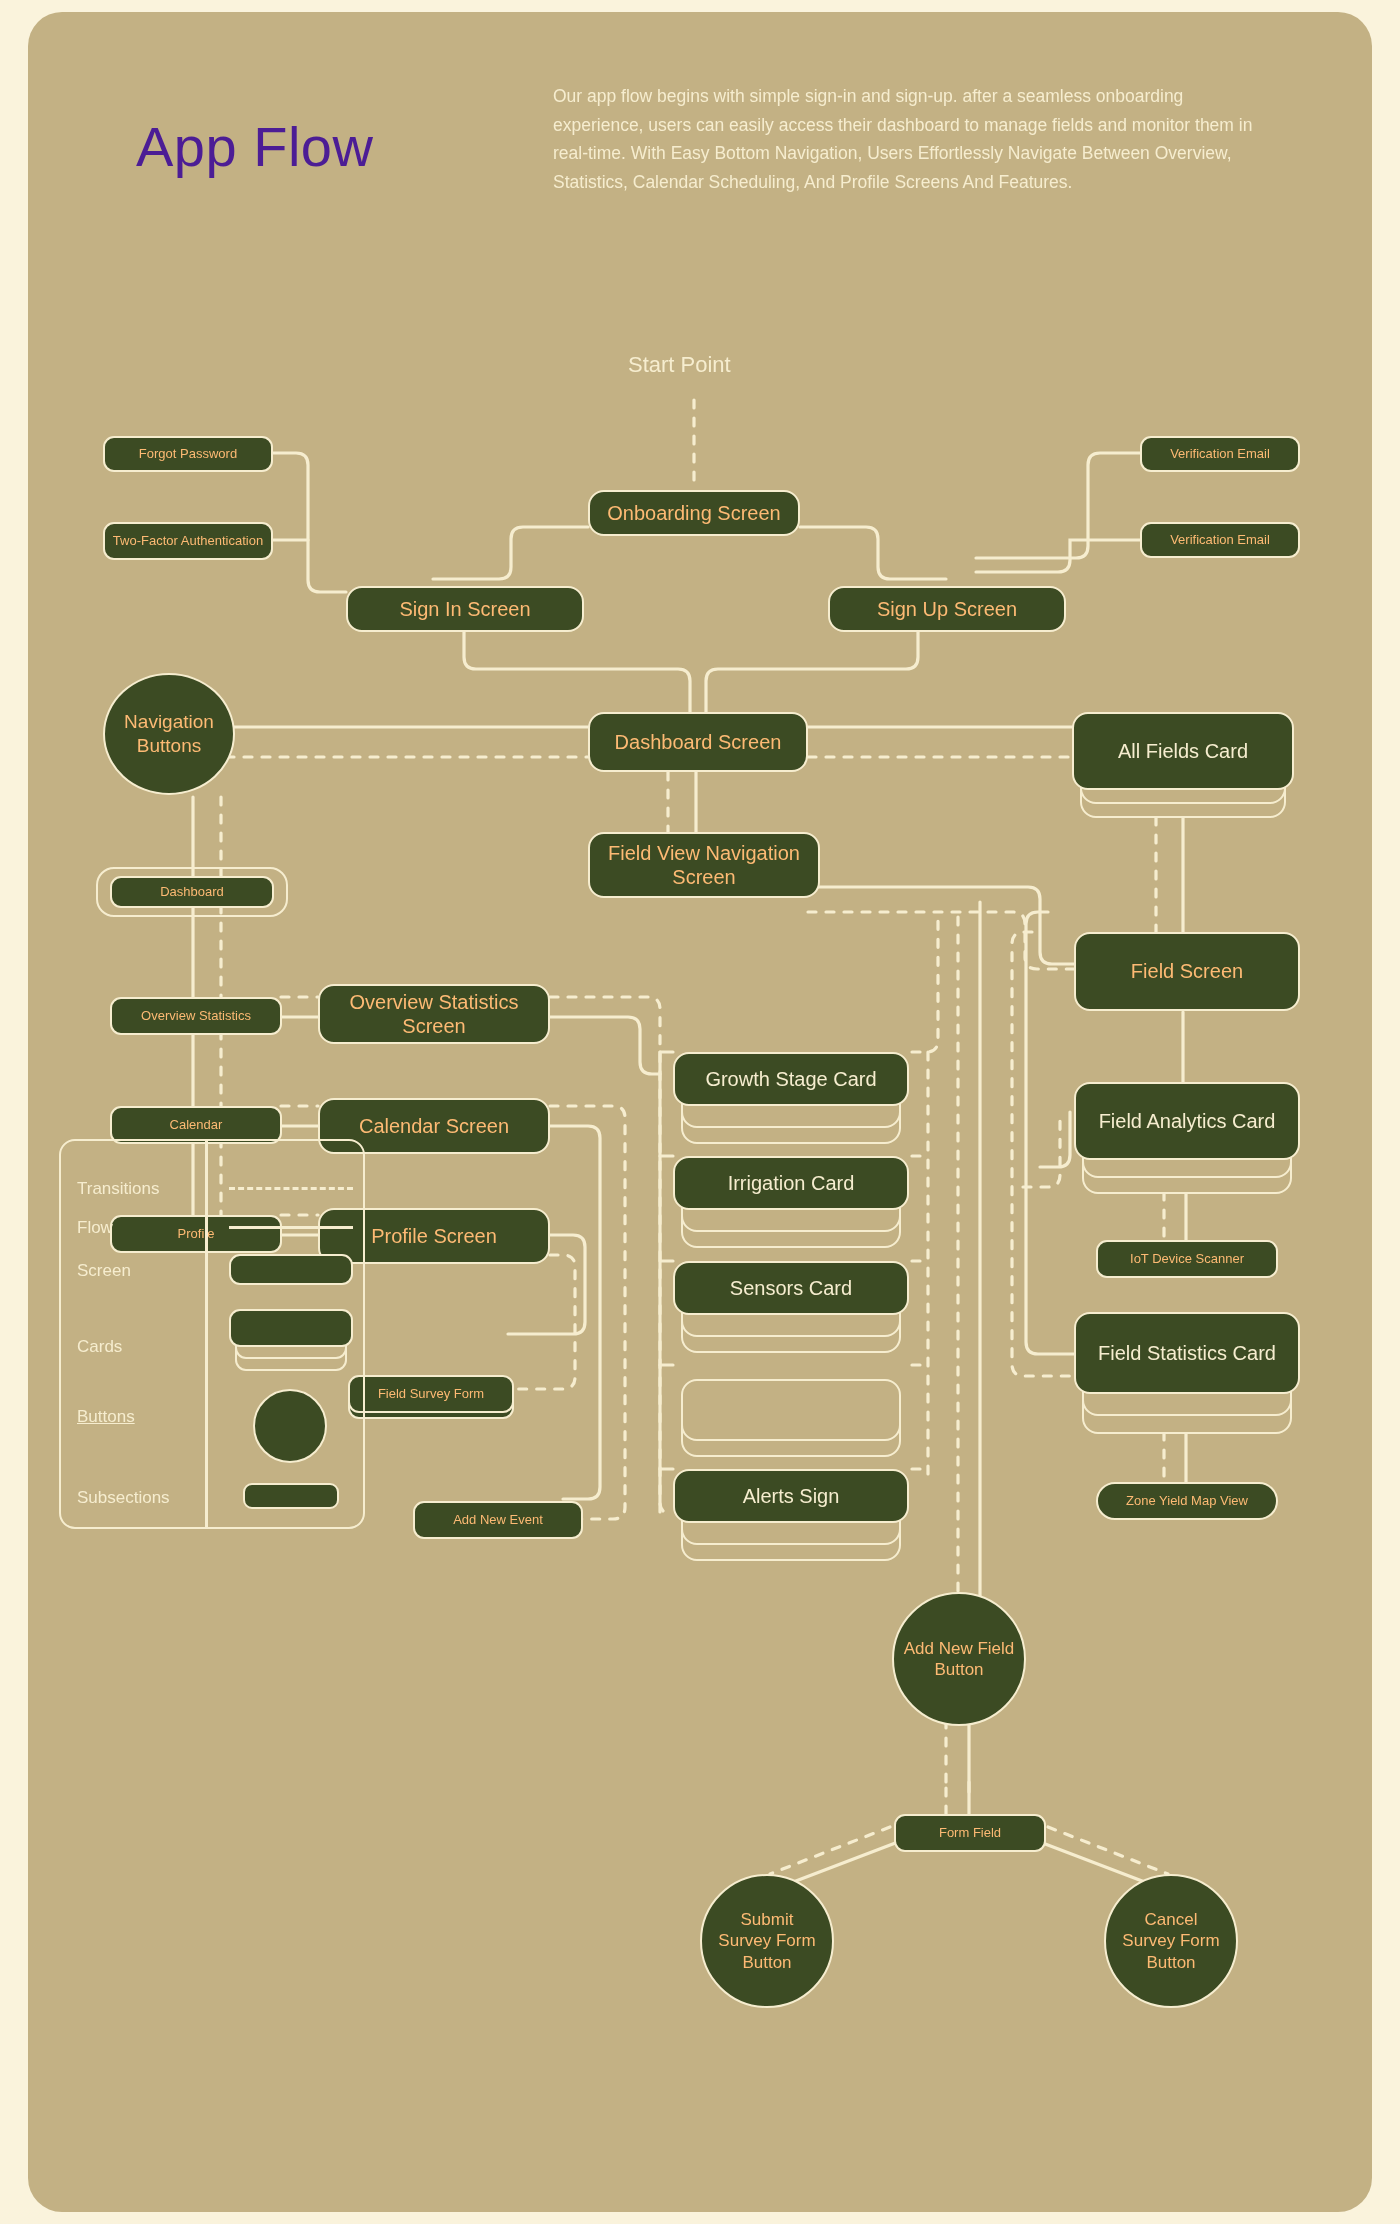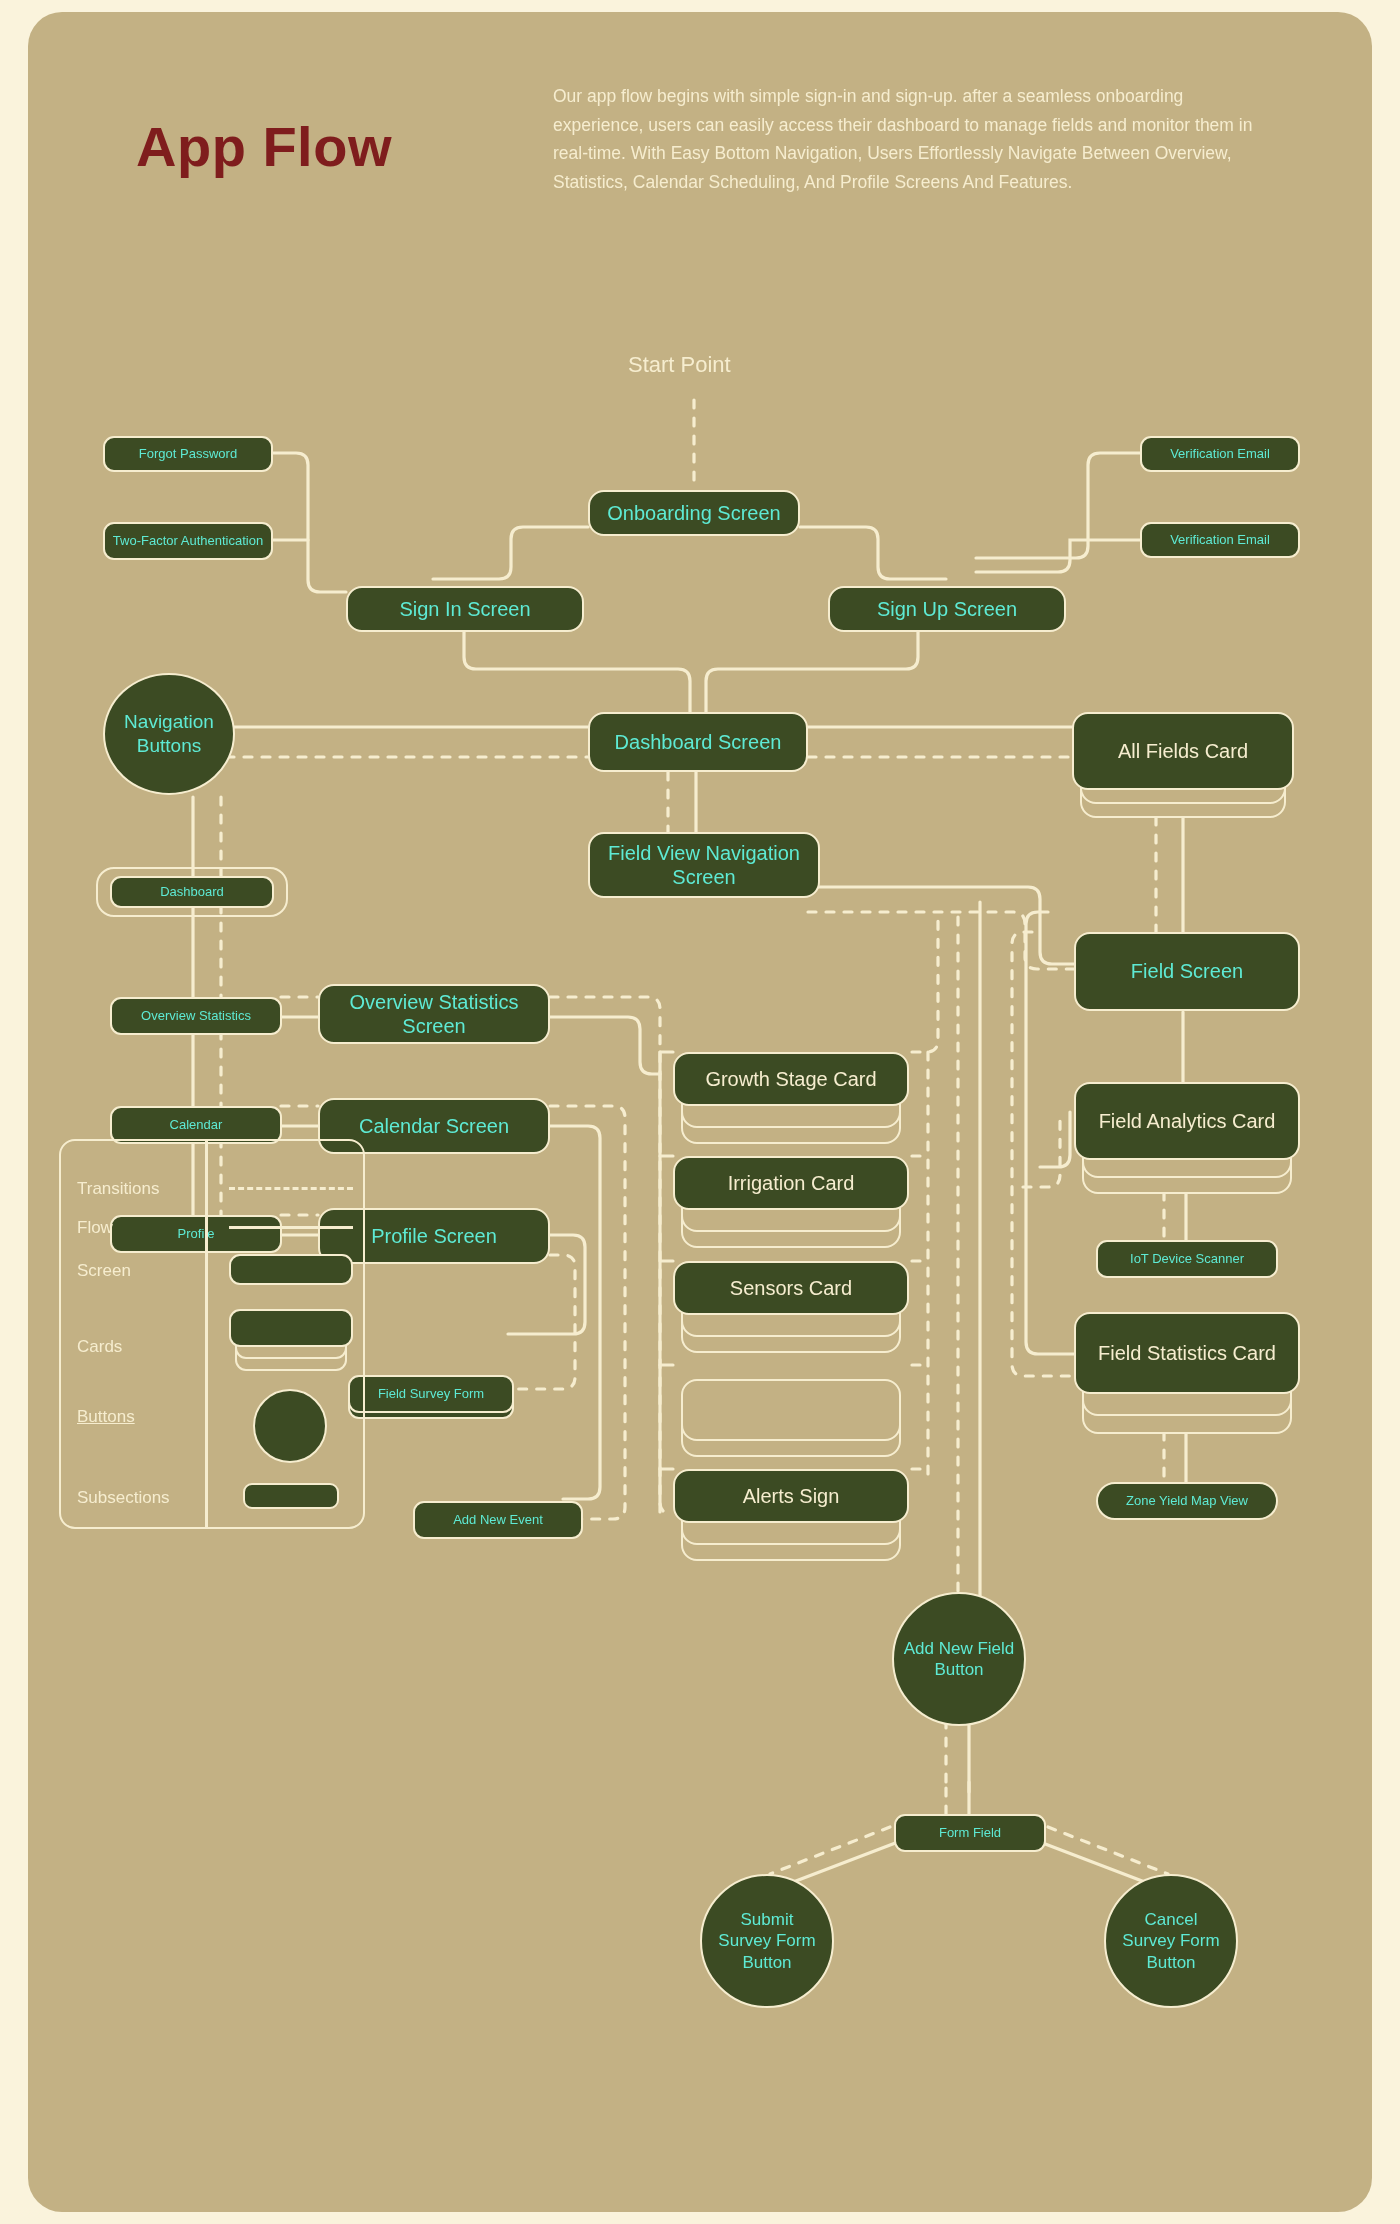--- a/index.html
+++ b/index.html
@@ -16,34 +16,34 @@
     background: #c3b184;
     border-radius: 34px;
     overflow: hidden;
   }
   #svg-layer { position: absolute; left: 0; top: 0; width: 1344px; height: 2200px; }
   #node-layer { position: absolute; left: 0; top: 0; width: 1344px; height: 2200px; }
 
   
   .hdr-title {
     position: absolute; left: 108px; top: 102px;
-    font-size: 56px; font-weight: 700; letter-spacing: .5px;
-    color: #7f1d1d; white-space: nowrap;
+    font-size: 56px; font-weight: 400; letter-spacing: .5px;
+    color: #4c1d95; white-space: nowrap;
   }
   .hdr-desc {
     position: absolute; left: 525px; top: 70px; width: 700px;
     font-size: 17.5px; line-height: 28.5px; color: #f6edcf;
   }
 
   
   .node {
     position: absolute;
     background: #3c4b23;
     border: 2.5px solid #f6edcf;
-    color: #5eead4;
+    color: #fdba74;
     display: flex; align-items: center; justify-content: center;
     text-align: center;
     line-height: 1.22;
     z-index: 5;
   }
   .screen   { border-radius: 16px; font-size: 20px; }
   .sub      { border-radius: 11px; font-size: 13px; }
   .circle   { border-radius: 50%; font-size: 17px; line-height: 1.25; }
   .ellipse  { border-radius: 50%; font-size: 19px; line-height: 1.25; }
 

